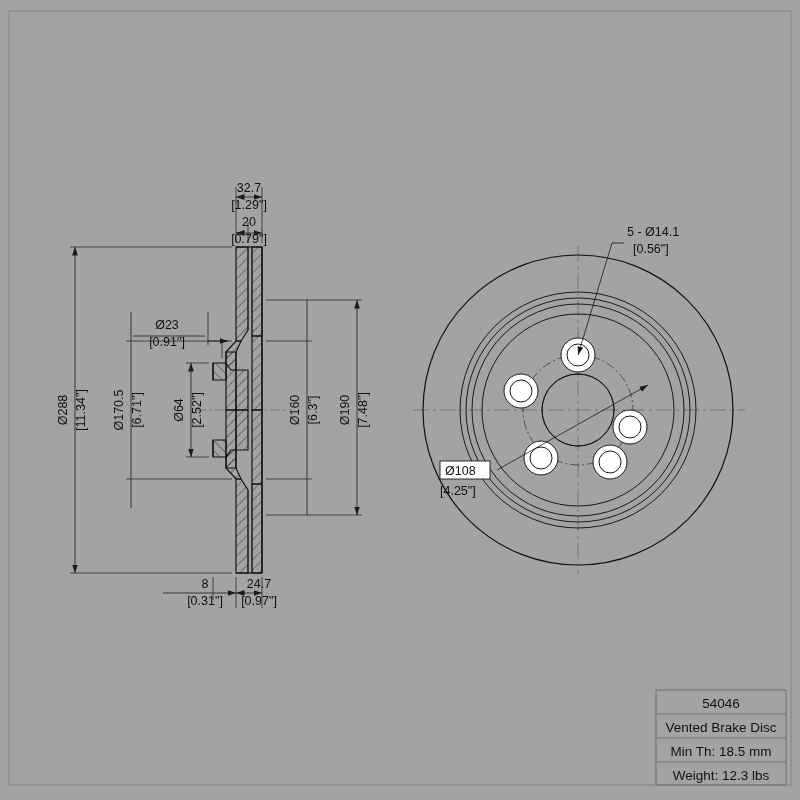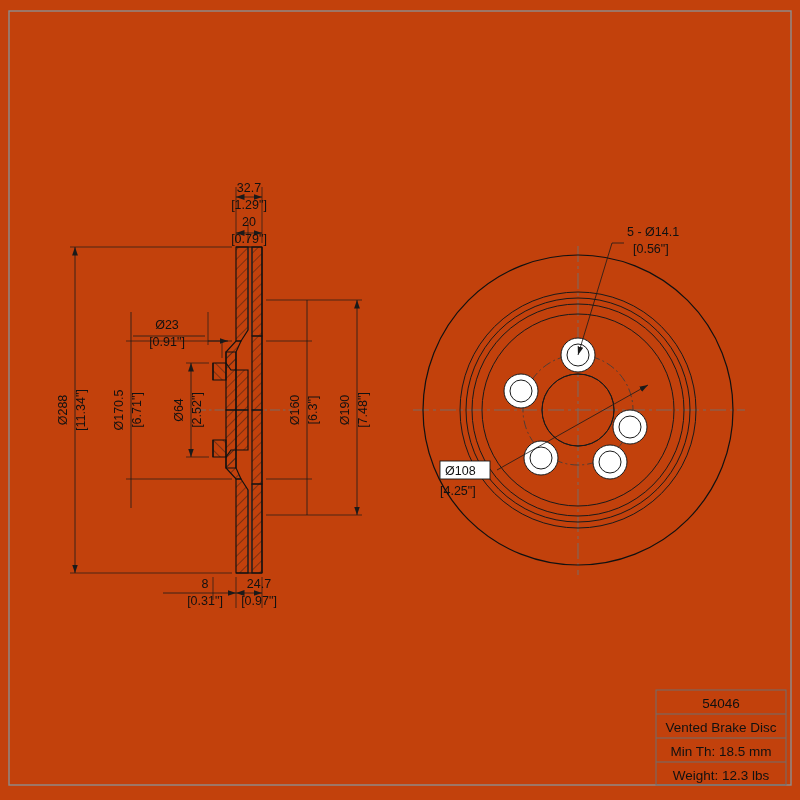--- a/index.html
+++ b/index.html
@@ -10,21 +10,21 @@
   body {
     width: 800px;
     height: 800px;
     font-family: "Liberation Sans", sans-serif;
     overflow: hidden;
   }
   #sheet {
     position: relative;
     width: 800px;
     height: 800px;
-    background: #c2410c;
+    background: #a3a3a3;
   }
   svg#drawing {
     display: block;
     width: 800px;
     height: 800px;
   }
   .thin    { fill: none; stroke: #1a1a1a; stroke-width: 1; }
   .thinner { fill: none; stroke: #2a2a2a; stroke-width: 0.8; }
   .med     { fill: none; stroke: #111111; stroke-width: 1.2; }
   .frame   { fill: none; stroke: #8d8d8d; stroke-width: 1.4; }

